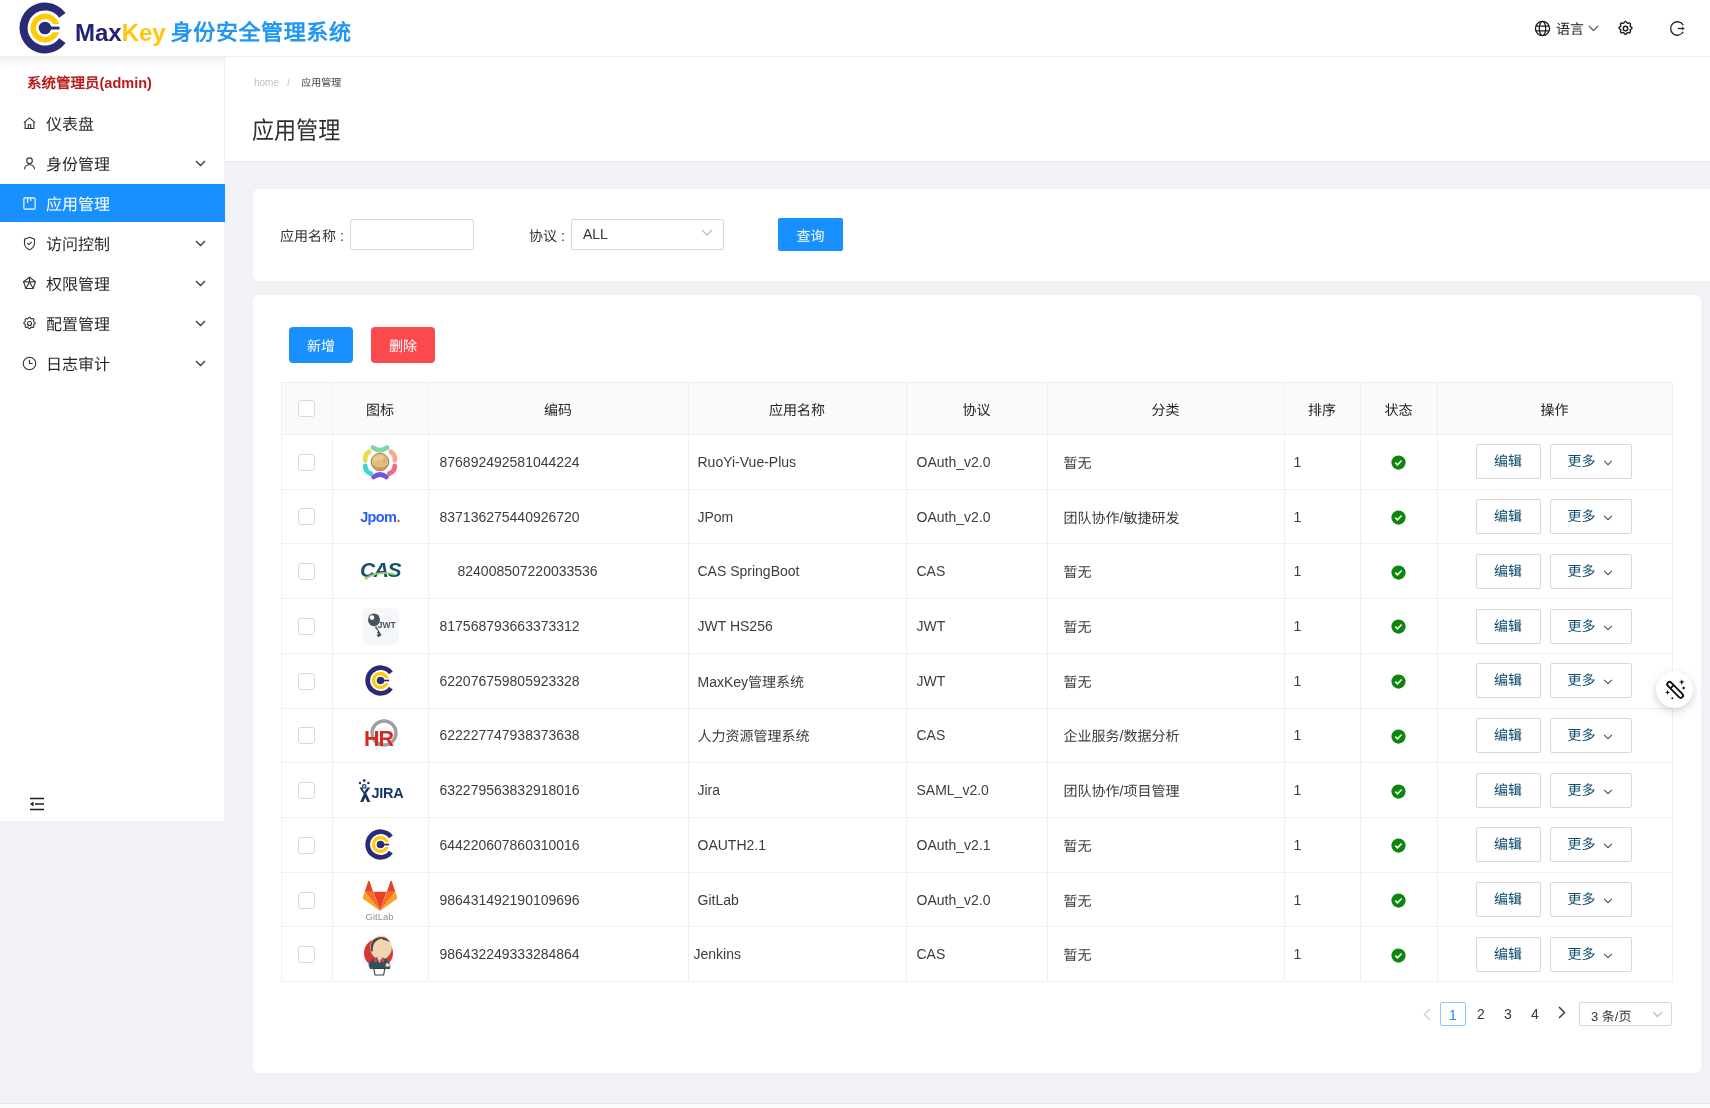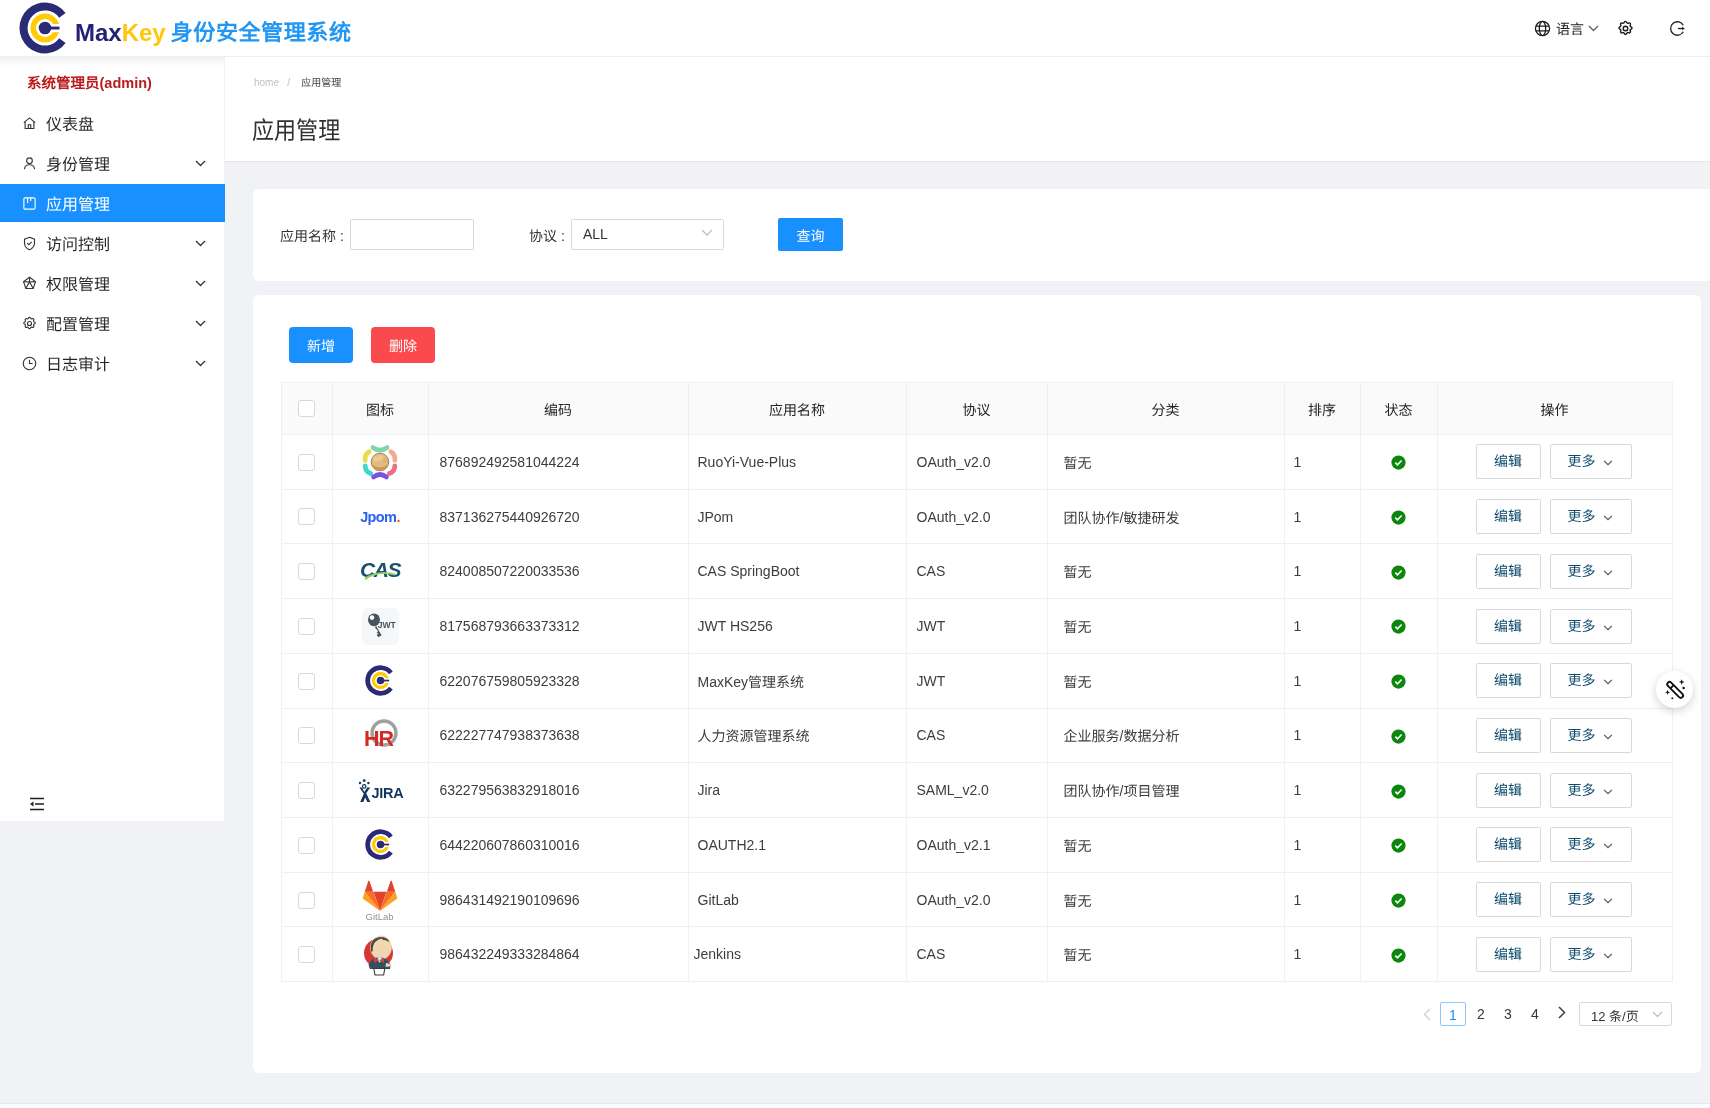--- a/index.html
+++ b/index.html
@@ -280,21 +280,21 @@
         </tr>
         <tr>
           <td class="c"><span class="ck"></span></td>
  <td class="c">
             <div class="icw">
               <div style="position:relative;width:42px;height:26px"><span style="font-style:italic;font-weight:bold;font-size:21px;color:#17516f;letter-spacing:-1.5px">CAS</span><svg style="position:absolute;left:5px;top:13px" width="32" height="9" viewBox="0 0 32 9">
                   <path d="M1 8 Q13 -1 31 3.5" fill="none" stroke="#93ce62" stroke-width="2.2"></path>
                 </svg></div>
             </div>
           </td>
- <td style="padding-left:11px">824008507220033536</td>
+ <td style="padding-left:29px">824008507220033536</td>
  <td style="padding-left:9px">CAS SpringBoot</td>
  <td style="padding-left:10px">CAS</td>
  <td style="padding-left:16px">暂无</td>
  <td style="padding-left:9px">1</td>
  <td class="c"><svg class="stat" viewBox="0 0 16 16">
               <circle cx="8" cy="8" r="7.6" fill="#0d860d"></circle>
               <path d="M4.6 8.2l2.3 2.3 4.4-4.6" fill="none" stroke="#fff" stroke-width="1.7"></path>
             </svg></td>
  <td><span class="obtn" style="margin-left:38px;width:65px">编辑</span><span class="obtn" style="margin-left:9px;width:82px">更多 <svg width="10" height="6" viewBox="0 0 11 7" fill="none" stroke="#555" stroke-width="1.3" style="margin-left:4px">
                 <path d="M1 1l4.5 4.5L10 1"></path>
@@ -502,21 +502,21 @@
         <path d="M7 1L1.5 6.5 7 12"></path>
       </svg>
     <div class="pitem" id="pg1" style="margin-left:9px">1</div>
     <div class="pitem">2</div>
     <div class="pitem">3</div>
     <div class="pitem">4</div>
     <div class="pitem"><svg width="8" height="13" viewBox="0 0 8 13" fill="none" stroke="#404040" stroke-width="1.5">
           <path d="M1 1l5.5 5.5L1 12"></path>
         </svg></div>
     <div id="psize">
-        <span>12 条/页</span>
+        <span>3 条/页</span>
       <svg class="car" width="11" height="7" viewBox="0 0 11 7" fill="none" stroke="#bfbfbf" stroke-width="1.3">
           <path d="M1 1l4.5 4.5L10 1"></path>
         </svg>
     </div>
   </div>
 </div>
 
 <div id="fab">
   <svg width="24" height="24" viewBox="0 0 24 24">
     <g transform="rotate(-45 12 12)" fill="none" stroke="#111" stroke-width="1.9" stroke-linejoin="round">

